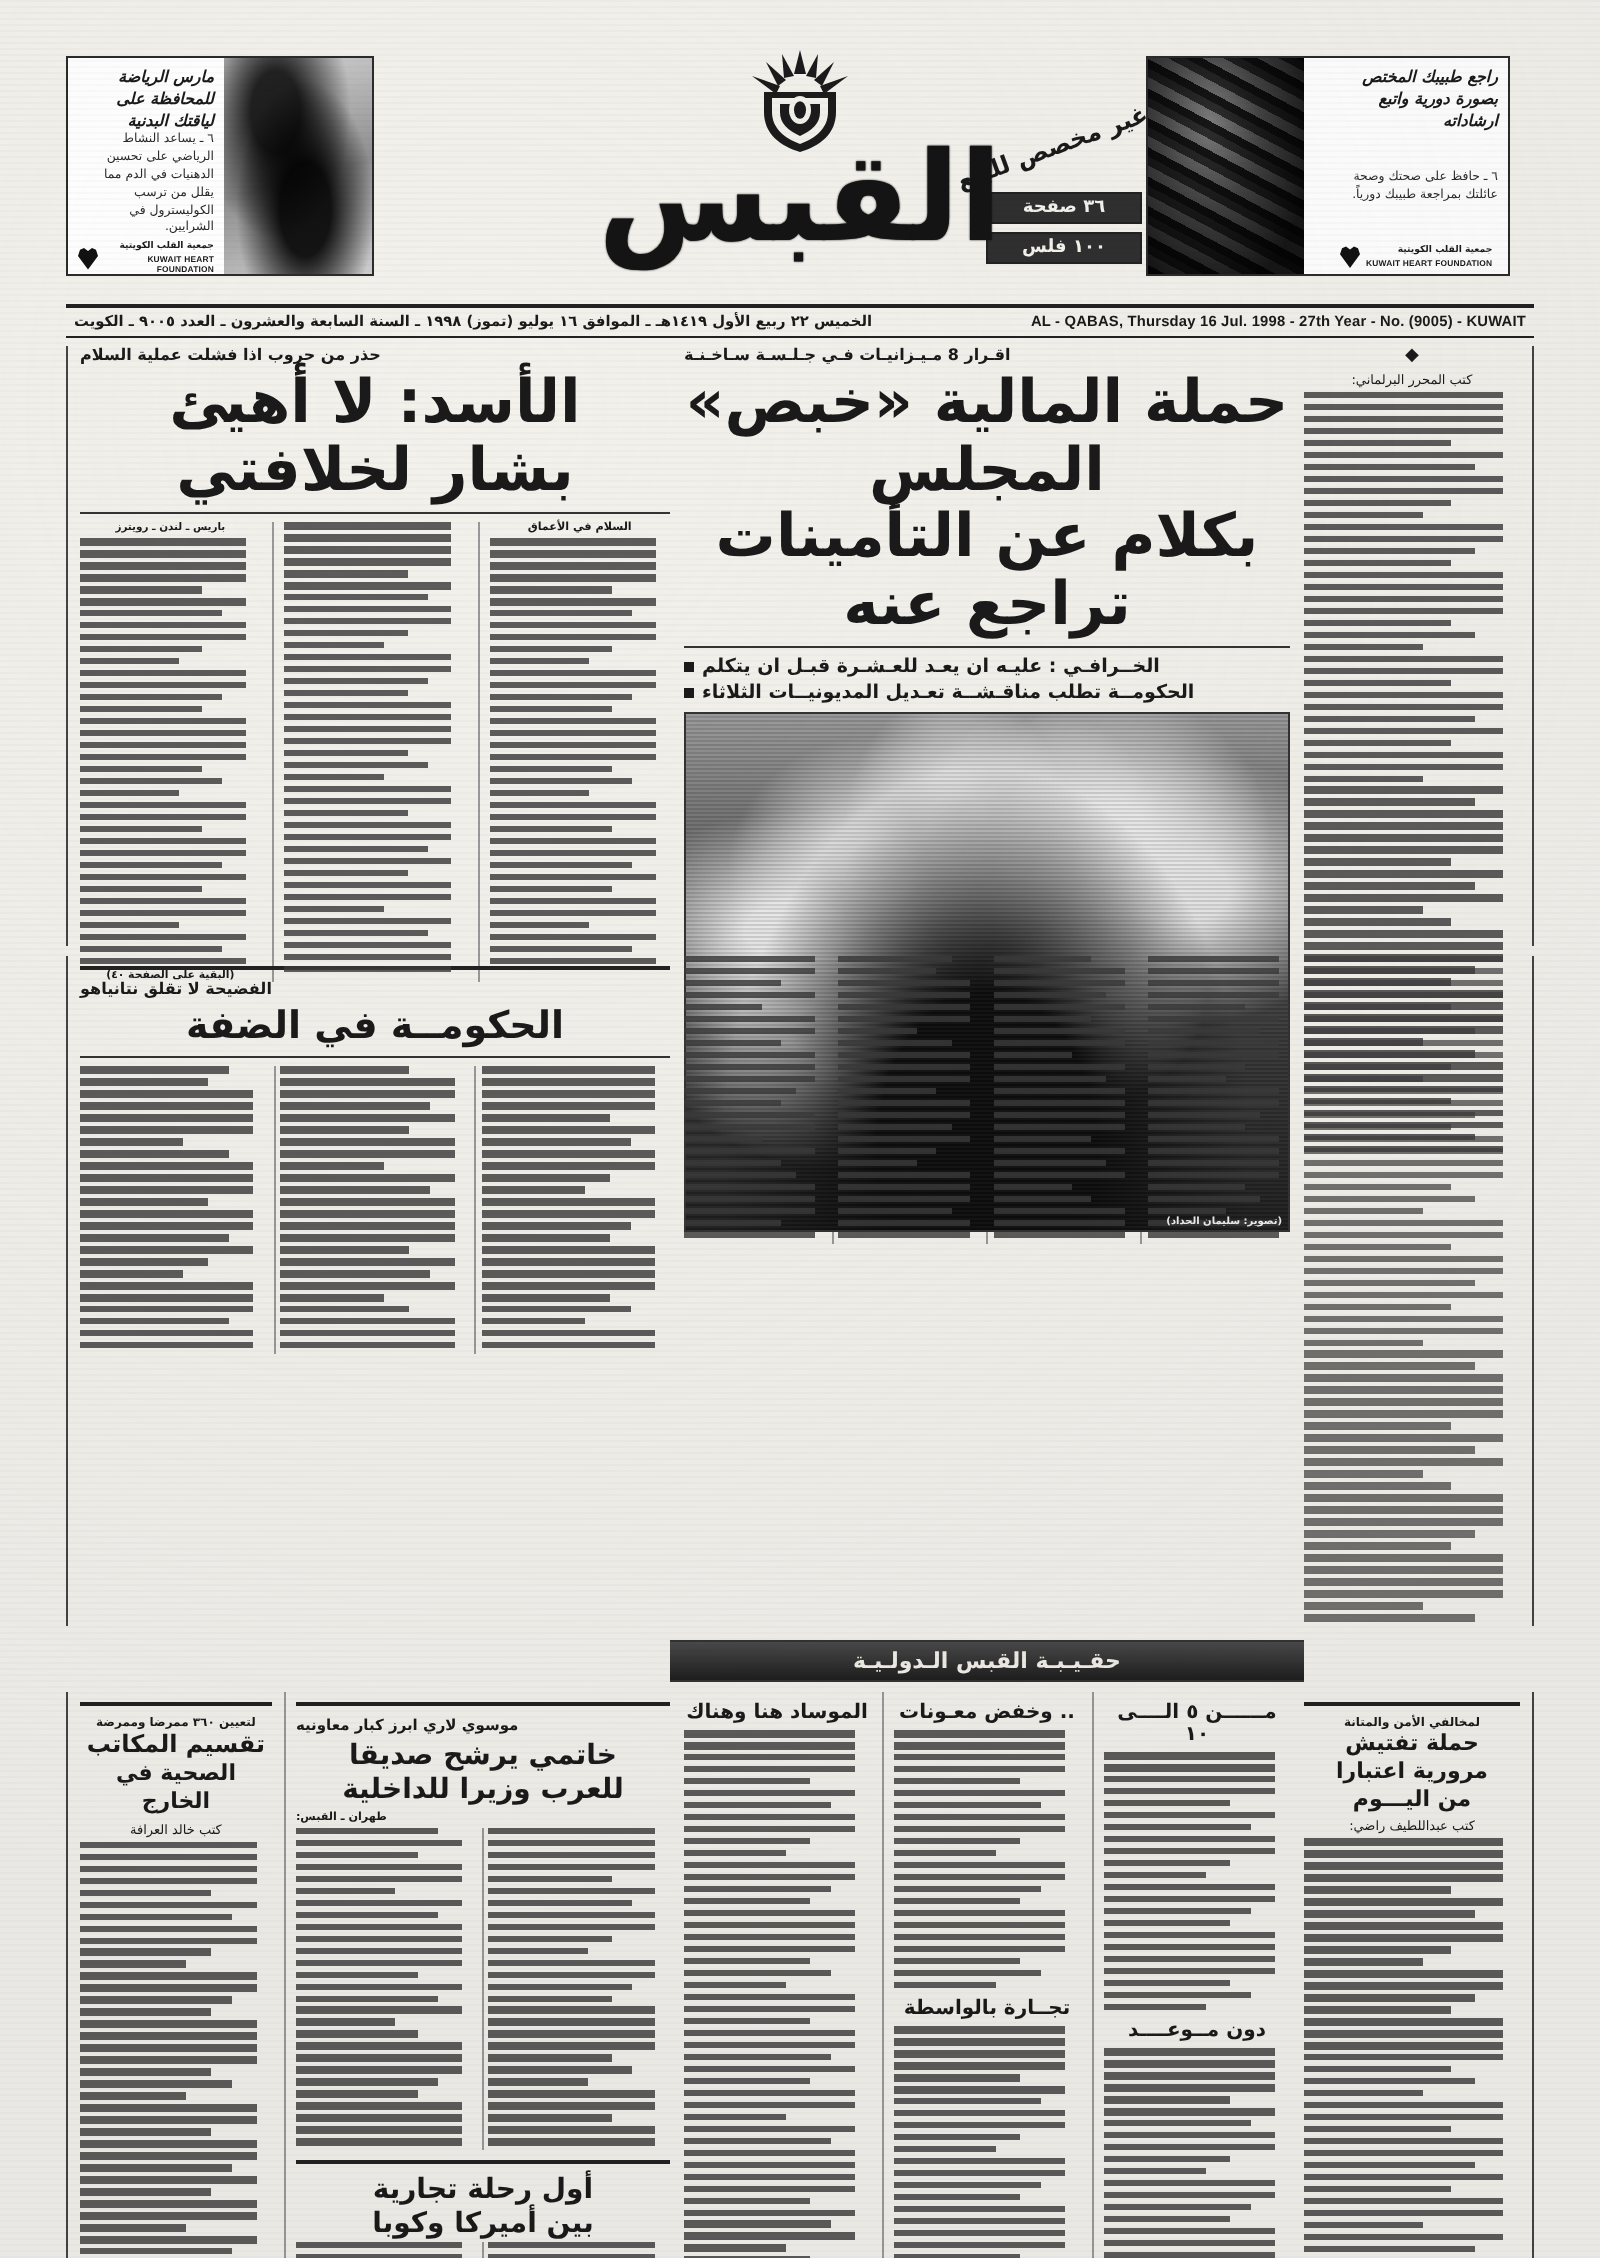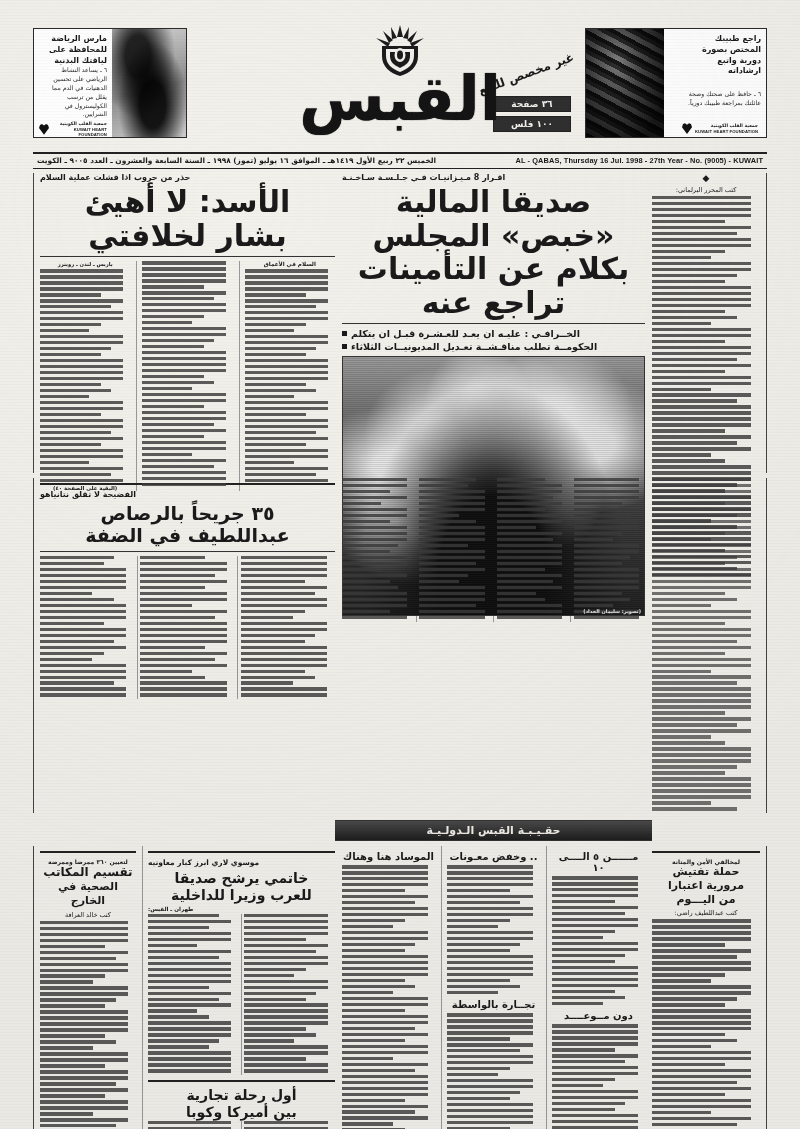--- a/index.html
+++ b/index.html
@@ -25,41 +25,41 @@
     mix-blend-mode:multiply;opacity:.55;z-index:60;
   }
   .inner{position:absolute;left:33px;top:22px;width:734px;height:1085px;}
 
   
   .masthead{position:relative;height:128px;}
   .ad-box{
     position:absolute;top:6px;border:1px solid #2b2b2b;background:#fff;
     display:flex;flex-direction:row-reverse;align-items:stretch;overflow:hidden;
   }
-  .ad-left{right:0;width:180px;height:108px;gap:13px;}
+  .ad-left{right:12px;width:180px;height:108px;gap:13px;}
   .ad-right{left:0;width:152px;height:108px;}
   .ad-photo{
     width:78px;flex:0 0 78px;
     background:
       radial-gradient(ellipse at 40% 30%,#cfcfcf 0%,#6d6d6d 38%,#242424 80%),
       repeating-linear-gradient(28deg,#1c1c1c 0 4px,#9a9a9a 4px 9px,#3a3a3a 9px 13px);
     background-blend-mode:multiply;
   }
   .ad-photo.runner{
     background:
       radial-gradient(ellipse at 55% 70%,#1b1b1b 0 22%,rgba(0,0,0,0) 60%),
       radial-gradient(ellipse at 35% 25%,#2a2a2a 0 18%,rgba(0,0,0,0) 55%),
       linear-gradient(165deg,#d8d8d8,#8e8e8e 55%,#cfcfcf);
     width:74px;flex:0 0 74px;
   }
   .ad-text{
     flex:1;padding:5px 5px 3px;display:flex;flex-direction:column;
     justify-content:space-between;text-align:right;
   }
-  .ad-head{font-size:8px;font-weight:bold;line-height:1.35;letter-spacing:-.2px;}
+  .ad-head{font-size:8px;font-weight:bold;line-height:1.35;letter-spacing:-.2px;font-style:italic;}
   .ad-body{font-size:6.2px;line-height:1.42;color:#2a2a2a;}
   .ad-logo{display:flex;flex-direction:row-reverse;align-items:center;gap:3px;margin-top:2px;}
   .ad-logo .heart{
     width:10px;height:11px;flex:0 0 10px;background:#111;
     clip-path:polygon(50% 100%,0% 38%,10% 10%,30% 2%,50% 16%,70% 2%,90% 10%,100% 38%);
   }
   .ad-logo .lbl{font-size:4.6px;line-height:1.25;text-align:right;font-weight:bold;}
   .ad-logo .lbl .en{font-family:"Liberation Sans",sans-serif;font-size:4.2px;letter-spacing:.1px;}
 
   .not-for-sale{
@@ -265,21 +265,21 @@
 
   <div class="dateline">
     <div class="en">AL - QABAS, Thursday 16 Jul. 1998 - 27th Year - No. (9005) - KUWAIT</div>
     <div class="ar">الخميس ٢٢ ربيع الأول ١٤١٩هـ ـ الموافق ١٦ يوليو (تموز) ١٩٩٨ ـ السنة السابعة والعشرون ـ العدد ٩٠٠٥ ـ الكويت</div>
   </div>
 
   <div class="topzone">
 
     <div class="col-center-top" style="order:1;">
       <div class="kicker">اقـرار 8 مـيـزانيـات فـي جـلـسـة سـاخـنـة</div>
-      <div class="hl1">صديقا المالية «خبص» المجلس</div>
+      <div class="hl1">حملة المالية «خبص» المجلس</div>
       <div class="hl1">بكلام عن التأمينات تراجع عنه</div>
       <div class="rule-h"></div>
       <div class="bullets">
         <div class="bullet-line">
           <span class="sq"></span>
           <span>الخــرافـي : عليـه ان يعـد للعـشـرة قبـل ان يتكلم</span>
         </div>
         <div class="bullet-line">
           <span class="sq"></span>
           <span>الحكومــة تطلب مناقـشــة تعـديل المديونيــات الثلاثاء</span>
@@ -656,22 +656,21 @@
             <span></span>
             <span></span>
             <span></span>
             <span></span>
       </div>
     </div>
 
     <div class="mz-left" style="order:2;">
       <div class="rule-thick"></div>
       <div class="kicker">الفضيحة لا تقلق نتانياهو</div>
-      <div class="hl2">٣٥ جريحاً بالرصاص</div>
-      <div class="hl2">عبداللطيف في الضفة</div>
+      <div class="hl2">الحكومــة في الضفة</div>
       <div class="rule-h"></div>
       <div class="body-text filler cols3">
         <span></span>
             <span></span>
             <span></span>
             <span></span>
             <span></span>
             <span></span>
             <span></span>
             <span></span>

